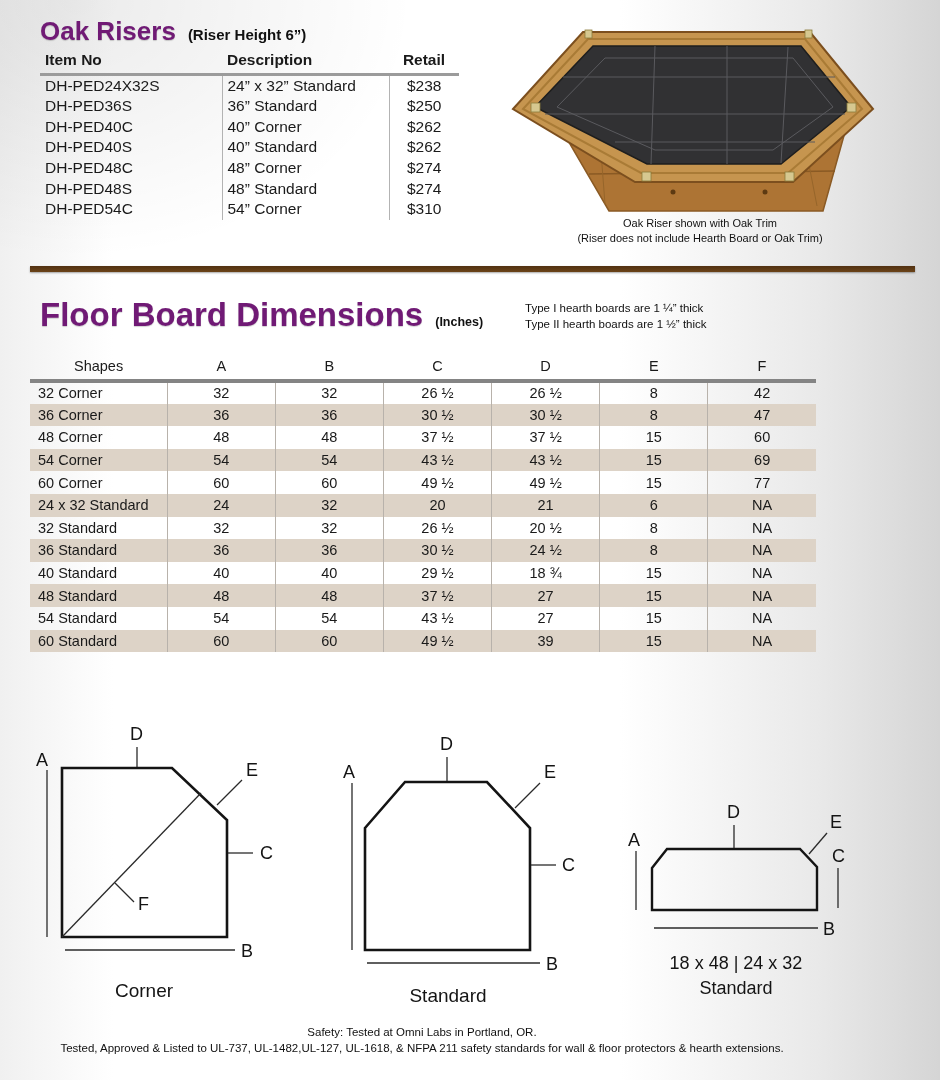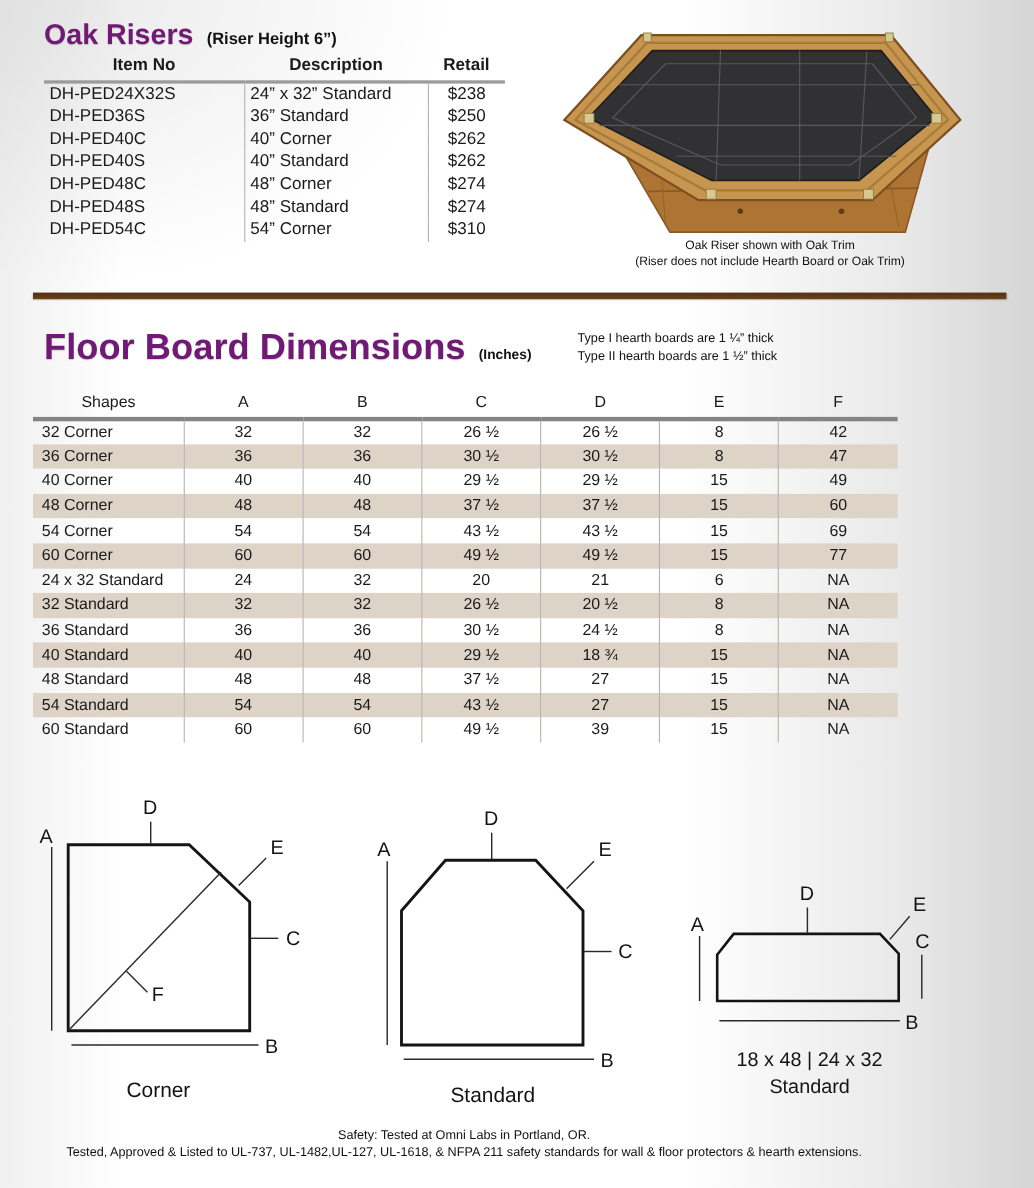--- a/index.html
+++ b/index.html
@@ -22,21 +22,21 @@
     text-shadow:0 1px 1px rgba(0,0,0,0.18);
   }
   .or-title { font-size:26px; }
   .fb-title { font-size:33px; }
   .title-sub { color:#111; font-weight:bold; }
 
   
   table { border-collapse:collapse; }
   .risers-table { left:40px; top:50px; font-size:15.5px; }
   .risers-table th {
-    font-weight:bold; text-align:center; padding:1px 5px 4px 5px;
+    font-weight:bold; text-align:left; padding:1px 5px 4px 5px;
     border-bottom:3px solid #9b9b9b;
   }
   .risers-table td { padding:1px 5px; height:20.6px; }
   .risers-table th:nth-child(1), .risers-table td:nth-child(1){ width:182px; }
   .risers-table th:nth-child(2), .risers-table td:nth-child(2){ width:167px; }
   .risers-table th:nth-child(3), .risers-table td:nth-child(3){ width:70px; text-align:center; }
   .risers-table td:nth-child(2), .risers-table td:nth-child(3){ border-left:1px solid #b3b3b3; }
 
   
   .photo-caption { left:500px; top:216px; width:400px; text-align:center; font-size:11px; line-height:15px; color:#111; }
@@ -210,29 +210,20 @@
         <td>42</td>
       </tr>
       <tr>
         <td>36 Corner</td>
         <td>36</td>
         <td>36</td>
         <td>30 ½</td>
         <td>30 ½</td>
         <td>8</td>
         <td>47</td>
-      </tr>
-      <tr>
-        <td>40 Corner</td>
-        <td>40</td>
-        <td>40</td>
-        <td>29 ½</td>
-        <td>29 ½</td>
-        <td>15</td>
-        <td>49</td>
       </tr>
       <tr>
         <td>48 Corner</td>
         <td>48</td>
         <td>48</td>
         <td>37 ½</td>
         <td>37 ½</td>
         <td>15</td>
         <td>60</td>
       </tr>

